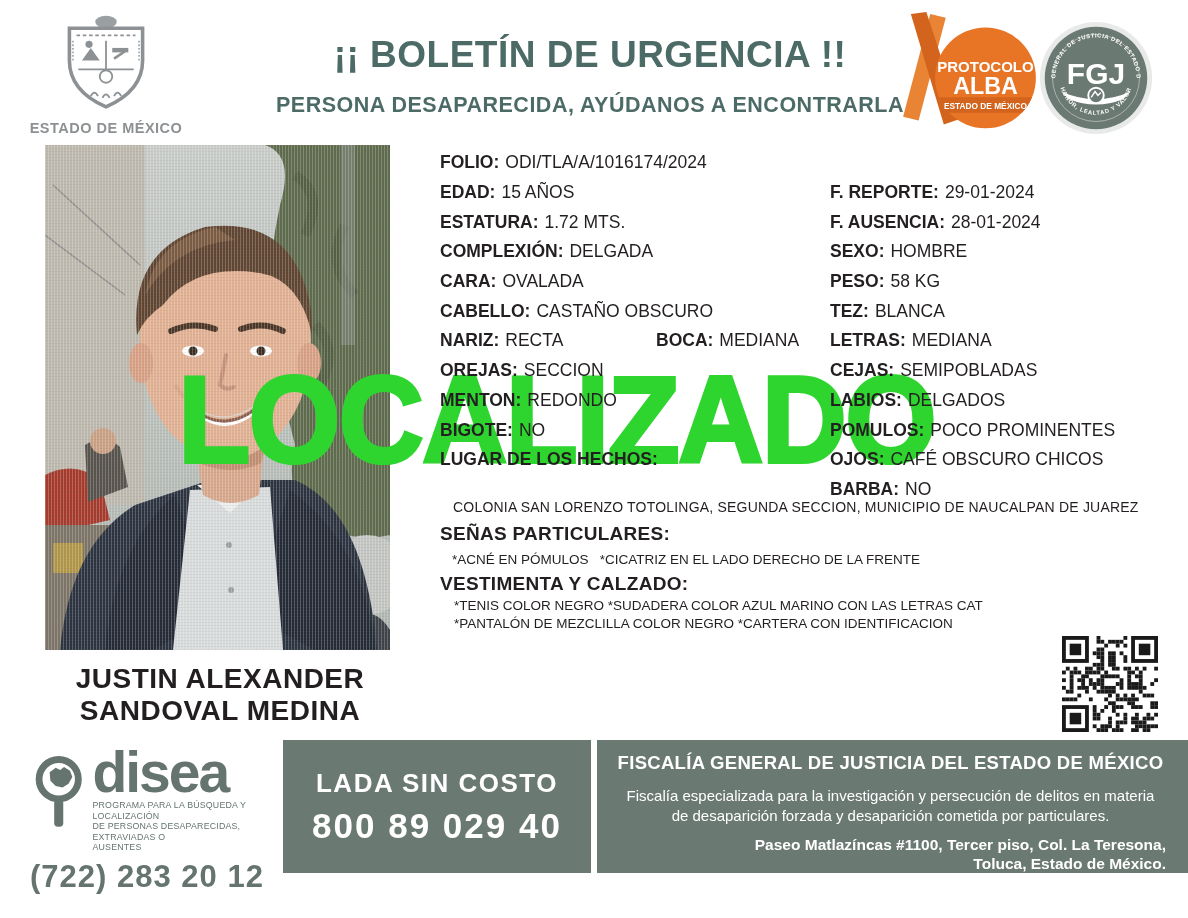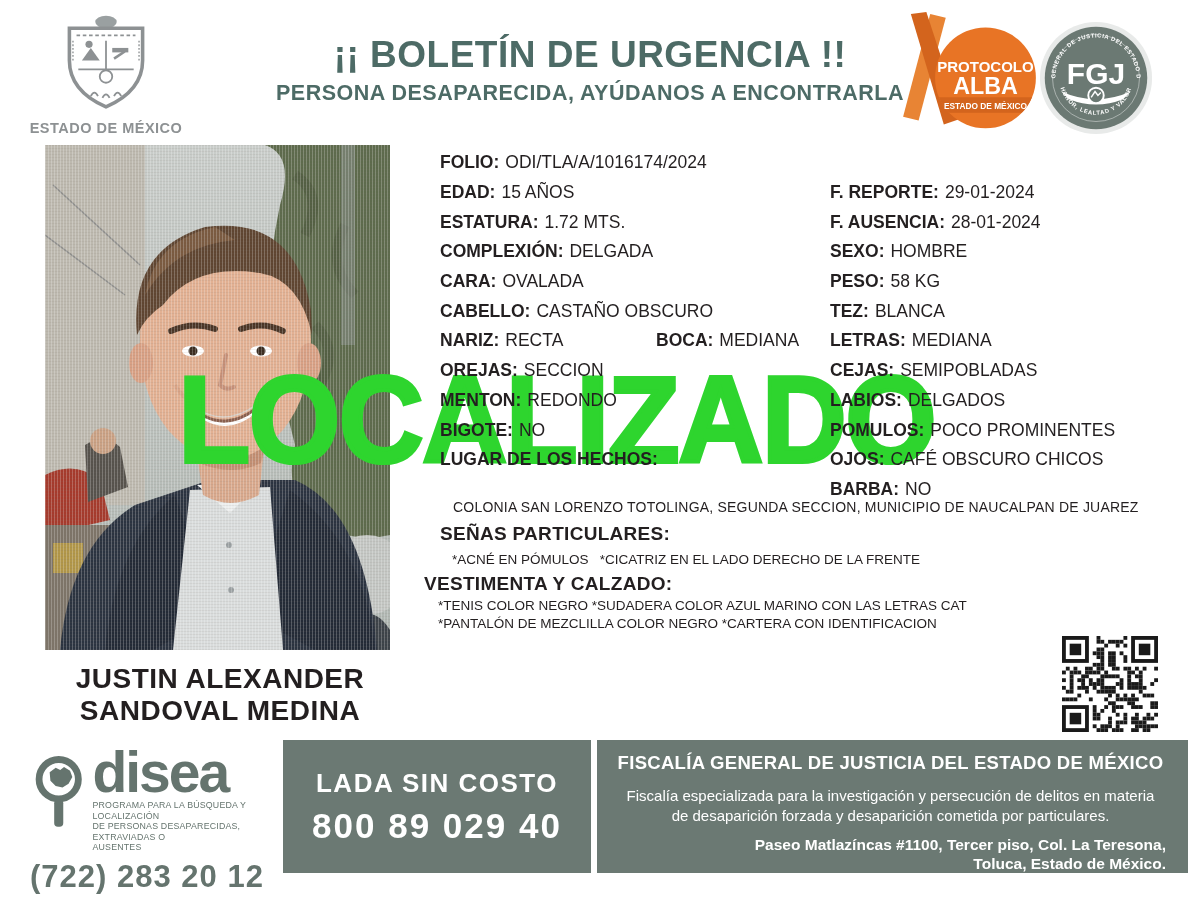--- a/index.html
+++ b/index.html
@@ -4,21 +4,21 @@
 <style>
   html,body{margin:0;padding:0;background:#fff;}
   .page{position:relative;width:1188px;height:918px;background:#fff;overflow:hidden;
         font-family:"Liberation Sans",sans-serif;color:#231f20;}
 
   
   .edomex{position:absolute;left:28px;top:14px;width:156px;text-align:center;z-index:3;}
   .edomex .lbl{font-size:14.5px;font-weight:700;letter-spacing:.5px;color:#8d9193;margin-top:2px;}
   .titleblock{position:absolute;left:246px;top:34px;width:688px;text-align:center;z-index:3;}
   .titleblock .t1{font-size:37px;font-weight:700;color:#4d6b66;letter-spacing:.5px;white-space:nowrap;}
-  .titleblock .t2{font-size:21.5px;font-weight:700;color:#4d6b66;letter-spacing:.5px;margin-top:5px;white-space:nowrap;}
+  .titleblock .t2{font-size:21.5px;font-weight:700;color:#4d6b66;letter-spacing:.5px;margin-top:17px;white-space:nowrap;}
   .alba{position:absolute;left:901px;top:12px;z-index:3;}
   .fgj{position:absolute;left:1038px;top:20px;z-index:3;}
 
   
   .photo{position:absolute;left:45px;top:145px;width:345px;height:505px;z-index:1;overflow:hidden;}
   .photo .moire{position:absolute;inset:0;
      background:repeating-linear-gradient(90deg,rgba(255,255,255,.22) 0 1px,transparent 1px 3px),
                 repeating-linear-gradient(0deg,rgba(120,110,100,.10) 0 1px,transparent 1px 3px);}
 
   
@@ -34,21 +34,21 @@
   .details-left{position:absolute;left:440px;top:148px;width:392px;z-index:3;}
   .details-right{position:absolute;left:830px;top:177.7px;width:356px;z-index:3;}
   .frow{position:relative;height:29.7px;display:flex;align-items:center;font-size:17.5px;white-space:nowrap;}
   .flabel{font-weight:700;}
   .fvalue{margin-left:6px;}
   .fpair2{position:absolute;left:216px;display:flex;align-items:center;}
   .lugar-detail{position:absolute;left:453px;top:499px;z-index:3;font-size:14px;white-space:nowrap;letter-spacing:.2px;}
   .senas{position:absolute;left:440px;top:523px;z-index:3;}
   .senas .sect-title,.vestimenta .sect-title{font-size:19px;font-weight:700;letter-spacing:.3px;}
   .senas .sect-body{font-size:13.5px;margin:7px 0 0 12px;white-space:pre-wrap;}
-  .vestimenta{position:absolute;left:424px;top:573px;width:575px;z-index:3;}
+  .vestimenta{position:absolute;left:440px;top:573px;width:575px;z-index:3;}
   .vestimenta .sect-body{font-size:13.5px;line-height:18px;margin:2px 0 0 14px;}
 
   
   .qr{position:absolute;left:1062px;top:636px;z-index:3;background:#fff;}
 
   
   .footer{position:absolute;left:0;top:740px;width:956px;height:133px;z-index:3;}
   .box-dark{position:absolute;top:0;height:133px;background:#6b7973;color:#fff;}
   .box-lada{left:283px;width:308px;display:flex;flex-direction:column;justify-content:center;align-items:center;}
   .lada1{font-size:26px;font-weight:700;letter-spacing:1.5px;}

